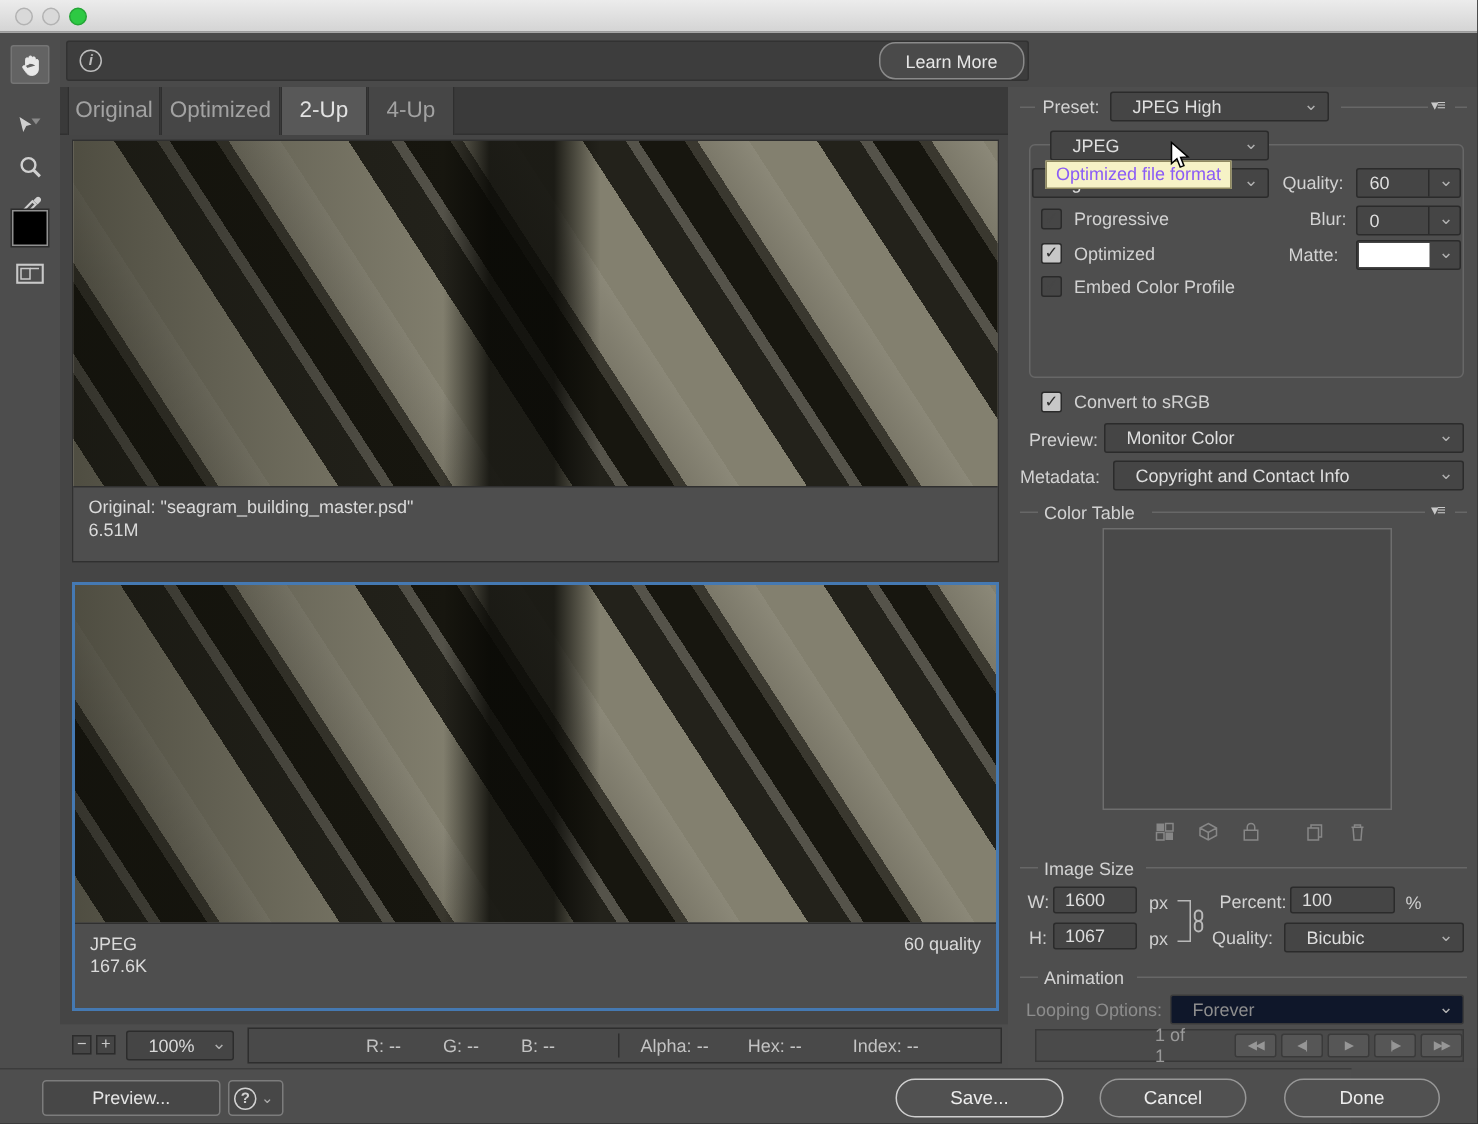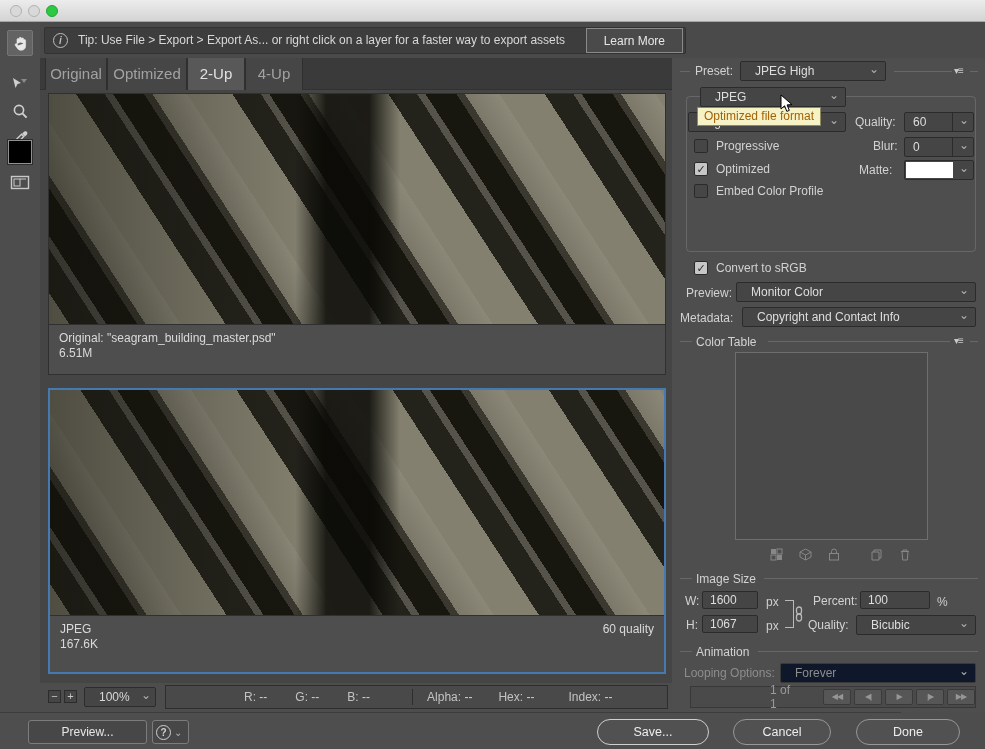--- a/index.html
+++ b/index.html
@@ -20,21 +20,21 @@
 
   
   .tiprow{left:0;top:22px;width:985px;height:36px;background:#4a4a4a;}
   .tipstrip{position:absolute;left:44px;top:5px;width:642px;height:27px;background:#3d3d3d;
             border:1px solid #323232;border-radius:2px;}
   .info-circ{position:absolute;left:8px;top:5px;width:15px;height:15px;border:1.5px solid #bdbdbd;
              border-radius:50%;text-align:center;line-height:14px;font-size:10px;font-style:italic;
              font-weight:bold;color:#bdbdbd;}
   .tiptext{position:absolute;left:33px;top:5px;color:#d8d8d8;font-size:12px;white-space:nowrap;}
   .learnmore{position:absolute;right:2px;top:0px;height:25px;padding:0 17px;line-height:25px;
-             background:#4a4a4a;border:1px solid #8a8a8a;border-radius:0;color:#e6e6e6;
+             background:#4a4a4a;border:1px solid #8a8a8a;border-radius:11px;color:#e6e6e6;
              font-size:12px;cursor:default;}
 
   
   .toolcol{left:0;top:22px;width:40px;height:727px;background:#4d4d4d;}
   .tool{position:absolute;left:7px;width:26px;height:26px;display:flex;align-items:center;justify-content:center;}
   .tool.sel{background:#636363;border:1px solid #757575;border-radius:2px;}
   .swatch{position:absolute;left:8px;width:24px;height:24px;background:#000;border:1px solid #909090;
           outline:1px solid #2d2d2d;}
   .tool svg{display:block;}
 
@@ -103,21 +103,21 @@
   .combo .cdiv{position:absolute;right:20px;top:0;bottom:0;width:1px;background:#2b2b2b;}
   .combo .chev{position:absolute;right:4px;top:-2px;color:#b0b0b0;}
   .field{position:absolute;height:18px;background:#454545;border:1px solid #2b2b2b;border-radius:2px;
          color:#dedede;line-height:16px;padding-left:7px;font-size:12px;}
   .checkbox{position:absolute;width:14px;height:14px;background:#464646;border:1px solid #2a2a2a;
             border-radius:2px;text-align:center;line-height:13px;font-size:11px;color:#464646;}
   .checkbox.checked{background:#c7c7c7;color:#2e2e2e;font-weight:bold;}
   .fieldset{position:absolute;border:1px solid rgba(255,255,255,0.14);border-radius:4px;}
   .legendline{position:absolute;height:1px;background:rgba(255,255,255,0.14);}
   .panelmenu{position:absolute;color:#c9c9c9;font-size:10px;letter-spacing:-1px;}
-  .tooltip{position:absolute;background:#f6f2c6;border:1px solid #8f8960;color:#a16207;
+  .tooltip{position:absolute;background:#f6f2c6;border:1px solid #8f8960;color:#8b5cf6;
            font-size:12px;padding:1px 6px 2px 6px;white-space:nowrap;z-index:30;}
   .ctbox{position:absolute;background:#494949;border:1px solid #6e6e6e;}
   .cticons{position:absolute;display:flex;gap:16px;align-items:center;}
   .cticons svg{display:block;opacity:.75;}
   .unit{position:absolute;color:#cfcfcf;}
   .disabledtext{color:#8d8d8d !important;}
   .playbar{position:absolute;border:1px solid #383838;background:#4a4a4a;display:flex;align-items:center;}
   .framecounter{color:#9a9a9a;font-size:12px;}
   .pbtn{height:16px;min-width:28px;background:#565656;border:1px solid #3a3a3a;border-radius:2px;
         color:#969696;font-size:8px;text-align:center;line-height:14px;margin-left:3px;letter-spacing:-1px;}
@@ -131,21 +131,20 @@
 
   <div class="abs titlebar">
     <div class="tlight tl-gray" style="left:10px"></div>
     <div class="tlight tl-gray" style="left:28px"></div>
     <div class="tlight tl-green" style="left:46px"></div>
   </div>
 
   <div class="abs tiprow">
     <div class="tipstrip">
       <div class="info-circ">i</div>
-      <div class="tiptext">Tip: Use File &gt; Export &gt; Export As...  or right click on a layer for a faster way to export assets</div>
       <div class="learnmore">Learn More</div>
     </div>
   </div>
 
   <div class="abs toolcol">
     <div class="tool sel" style="top:8px">
       <svg width="17" height="17" viewBox="0 0 17 17">
         <path d="M5 9 V4.6 a1.1 1.1 0 0 1 2.2 0 V8 M7.2 7.5 V3.4 a1.1 1.1 0 0 1 2.2 0 V7.6 M9.4 7.6 V4 a1.1 1.1 0 0 1 2.2 0 V8.6 M11.6 8.6 V5.6 a1 1 0 0 1 2 0 V11 c0 2.6-1.8 4.3-4.3 4.3 -2.1 0-3.2-.8-4.2-2.4 L3.2 10.2 a1.1 1.1 0 0 1 1.8-1.2 L6 10.4" fill="#e8e8e8" stroke="#e8e8e8" stroke-width="0.6"></path>
       </svg>
     </div>

